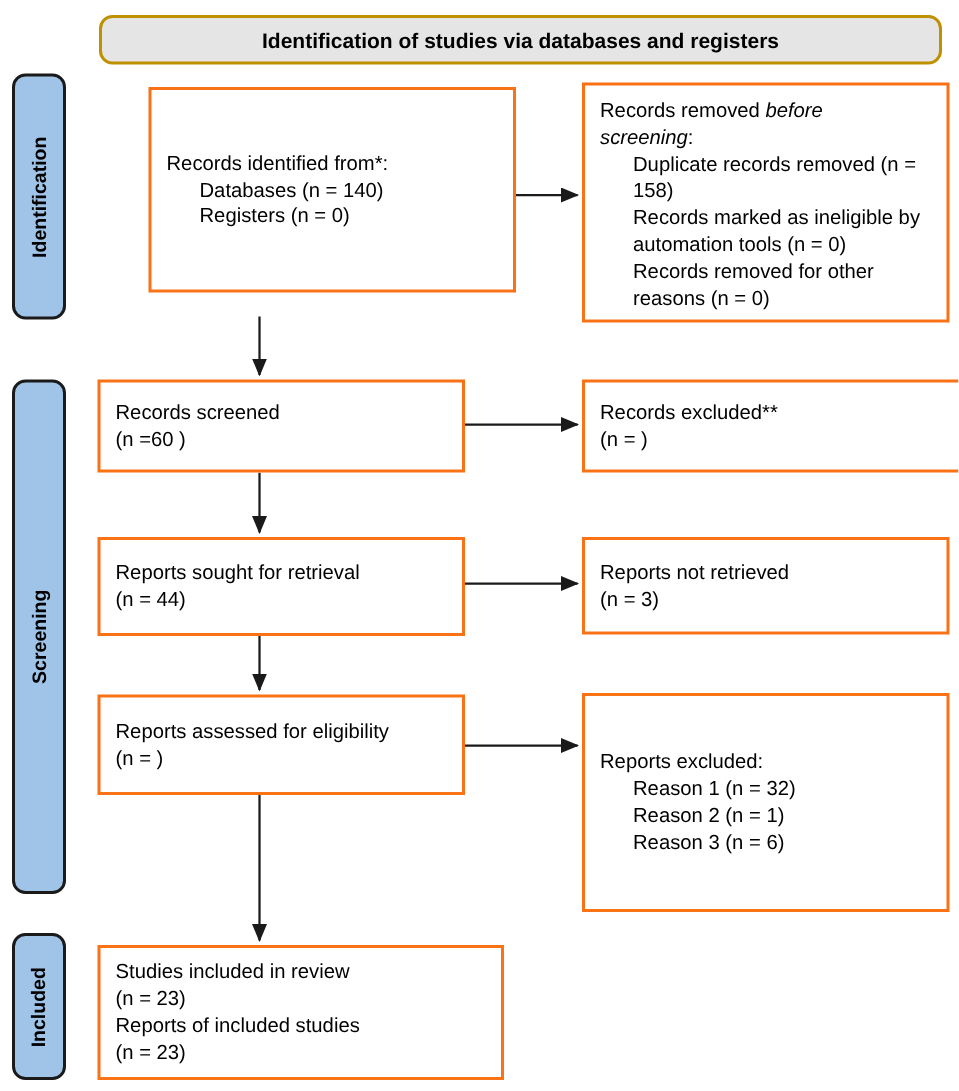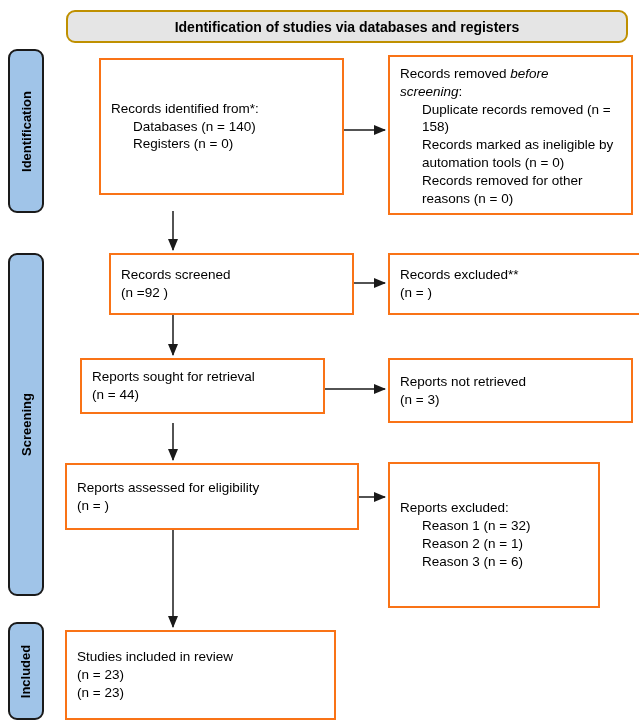--- a/index.html
+++ b/index.html
@@ -69,38 +69,39 @@
       <line x1="310" y1="497" x2="385" y2="497" marker-end="url(#ah)"></line>
     </g>
   </svg>
 
   <div class="box" style="left:65px; top:58px; width:245px; height:137px;margin-left:34px;">
     <div>Records identified from*:</div>
     <div class="ind">Databases (n = 140)</div>
     <div class="ind">Registers (n = 0)</div>
   </div>
 
-  <div class="box" style="left:65px; top:253px; width:245px; height:62px;margin-left:44px;">
+  <div class="box" style="left:65px; top:253px; width:245px; height:62px;">
     <div>Records screened</div>
-    <div>(n =92 )</div>
+    <div>(n =60 )</div>
   </div>
 
-  <div class="box" style="left:80px; top:358px; width:245px; height:56px;justify-content:center;">
+  <div class="box" style="left:65px; top:358px; width:245px; height:66px;justify-content:center;">
     <div>Reports sought for retrieval</div>
     <div>(n = 44)</div>
   </div>
 
-  <div class="box" style="left:65px; top:463px; width:294px; height:67px;">
+  <div class="box" style="left:65px; top:463px; width:245px; height:67px;">
     <div>Reports assessed for eligibility</div>
     <div>(n = )</div>
   </div>
 
   <div class="box" style="left:65px; top:630px; width:271px; height:90px;">
     <div>Studies included in review</div>
     <div>(n = 23)</div>
+    <div>Reports of included studies</div>
     <div>(n = 23)</div>
   </div>
 
   <div class="box topalign" style="left:388px; top:55px; width:245px; height:160px;">
     <div><span>Records removed </span><span class="it">before</span></div>
     <div><span class="it">screening</span><span>:</span></div>
     <div class="ind">Duplicate records removed (n = 158)</div>
     <div class="ind">Records marked as ineligible by automation tools (n = 0)</div>
     <div class="ind">Records removed for other reasons (n = 0)</div>
   </div>
@@ -108,20 +109,20 @@
   <div class="box" style="left:388px; top:253px; width:268px; height:62px;">
     <div>Records excluded**</div>
     <div>(n = )</div>
   </div>
 
   <div class="box" style="left:388px; top:358px; width:245px; height:65px;">
     <div>Reports not retrieved</div>
     <div>(n = 3)</div>
   </div>
 
-  <div class="box" style="left:388px; top:462px; width:212px; height:146px;">
+  <div class="box" style="left:388px; top:462px; width:245px; height:146px;">
     <div>Reports excluded:</div>
     <div class="ind">Reason 1 (n = 32)</div>
     <div class="ind">Reason 2 (n = 1)</div>
     <div class="ind">Reason 3 (n = 6)</div>
   </div>
 
 </div>
 
 </body></html>

